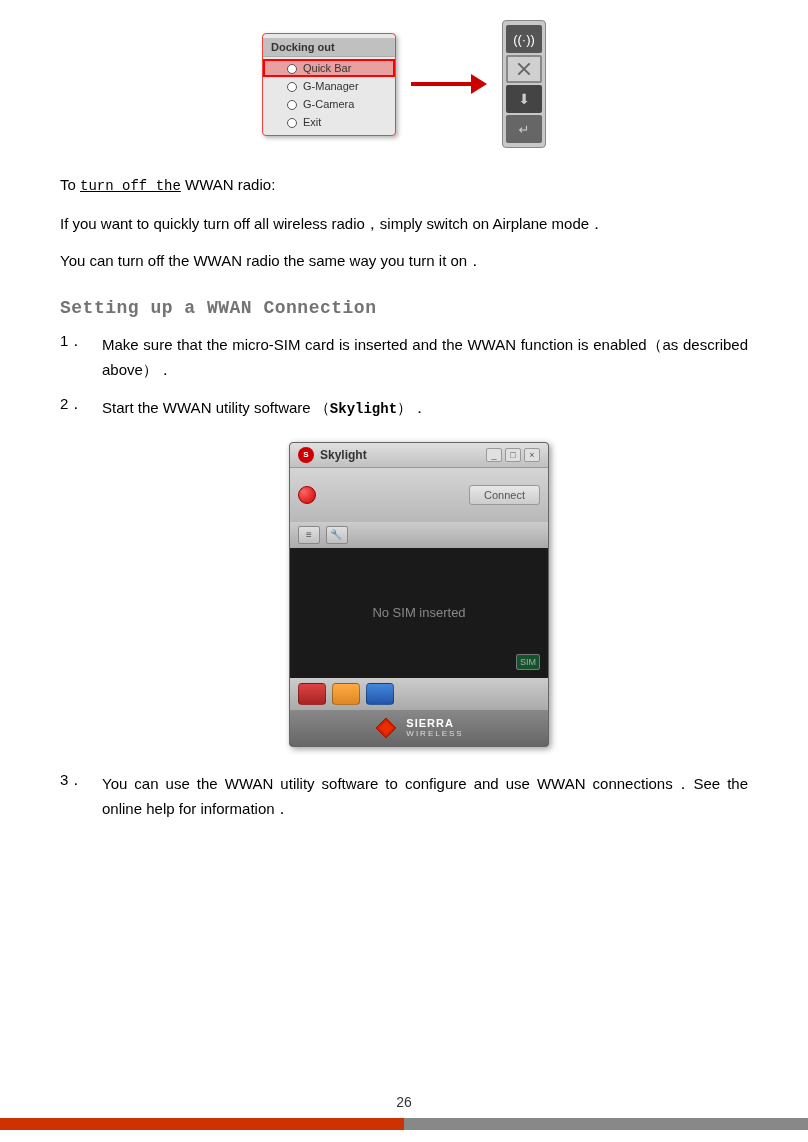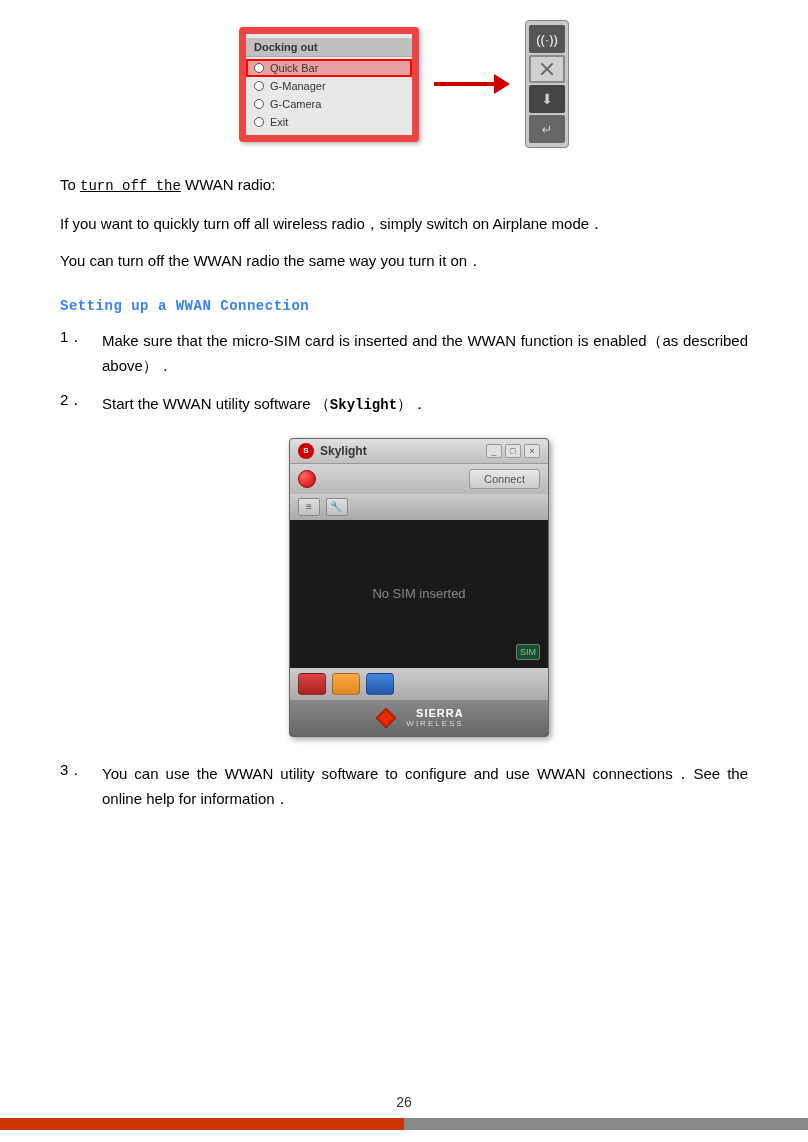--- a/index.html
+++ b/index.html
@@ -26,41 +26,41 @@
     .diagram-area {
       display: flex;
       align-items: center;
       justify-content: center;
       margin-bottom: 24px;
       gap: 0px;
     }
 
     .menu-box {
       background: #e8e8e8;
-      border: 7px solid #ef4444;
+      border: 1px solid #ef4444;
       border-radius: 4px;
       padding: 4px 0;
-      width: 180px;
+      width: 134px;
       box-shadow: 2px 2px 4px rgba(0,0,0,0.3);
     }
 
     .menu-title-bar {
       background: #c0c0c0;
       padding: 3px 8px;
       font-size: 11px;
       font-weight: bold;
       color: #333;
       border-bottom: 1px solid #aaa;
       margin-bottom: 2px;
     }
 
     .menu-item {
       display: flex;
-      align-items: center;
-      padding: 3px 8px;
+      align-items: flex-end;
+      padding: 3px 24px;
       font-size: 11px;
       color: #333;
       gap: 6px;
     }
 
     .menu-item.highlighted {
       background: #e8a0a0;
       outline: 2px solid red;
       outline-offset: -2px;
     }
@@ -129,23 +129,23 @@
     }
 
     .tray-icon.x-icon {
       background: #aaa;
       border: 2px solid #777;
     }
 
     
     .section-heading {
       font-family: "Courier New", monospace;
-      font-size: 14px;
+      font-size: 18px;
       font-weight: bold;
-      color: #3b82f6;
+      color: #737373;
       margin-top: 24px;
       margin-bottom: 14px;
       letter-spacing: 0.5px;
     }
 
     .paragraph {
       font-size: 15px;
       line-height: 1.7;
       margin-bottom: 12px;
       text-align: justify;
@@ -249,21 +249,21 @@
       border-radius: 2px;
       font-size: 9px;
       display: flex;
       align-items: center;
       justify-content: center;
       color: #555;
     }
 
     .skylight-toolbar {
       background: linear-gradient(to bottom, #d5d5d5, #b8b8b8);
-      padding: 5px 8px;
+      padding: 17px 8px;
       display: flex;
       align-items: center;
       justify-content: space-between;
     }
 
     .skylight-red-indicator {
       width: 18px;
       height: 18px;
       border-radius: 50%;
       background: radial-gradient(circle at 30% 30%, #ff6666, #cc0000);
@@ -295,21 +295,21 @@
       height: 18px;
       display: flex;
       align-items: center;
       justify-content: center;
       font-size: 10px;
       color: #555;
     }
 
     .skylight-content-area {
       background: #1a1a1a;
-      height: 148px;
+      height: 130px;
       display: flex;
       align-items: center;
       justify-content: center;
       position: relative;
     }
 
     .no-sim-text {
       color: #888;
       font-size: 13px;
       font-family: Arial, sans-serif;
@@ -542,21 +542,21 @@
           <div class="color-btn" style="background: linear-gradient(to bottom, #4488dd, #2255aa);"></div>
         </div>
 
         <div class="skylight-branding">
           <div class="sierra-logo">
             <svg width="24" height="24" viewBox="0 0 24 24">
               <polygon points="12,2 22,12 12,22 2,12" fill="#cc2200" stroke="#aa1100" stroke-width="1"></polygon>
               <polygon points="12,5 19,12 12,19 5,12" fill="#ff3300" opacity="0.6"></polygon>
             </svg>
           </div>
-          <div style="display:flex; flex-direction:column; align-items:flex-end;">
+          <div style="display:flex; flex-direction:column; align-items:flex-start;">
             <span class="sierra-text">SIERRA</span>
             <span class="sierra-sub-text">WIRELESS</span>
           </div>
         </div>
       </div>
     </div>
 
     <div class="list-item">
       <span class="list-number">3．</span>
       <span class="list-content">You  can  use  the  WWAN  utility  software  to  configure  and  use  WWAN  connections．See  the  online  help  for  information．</span>

